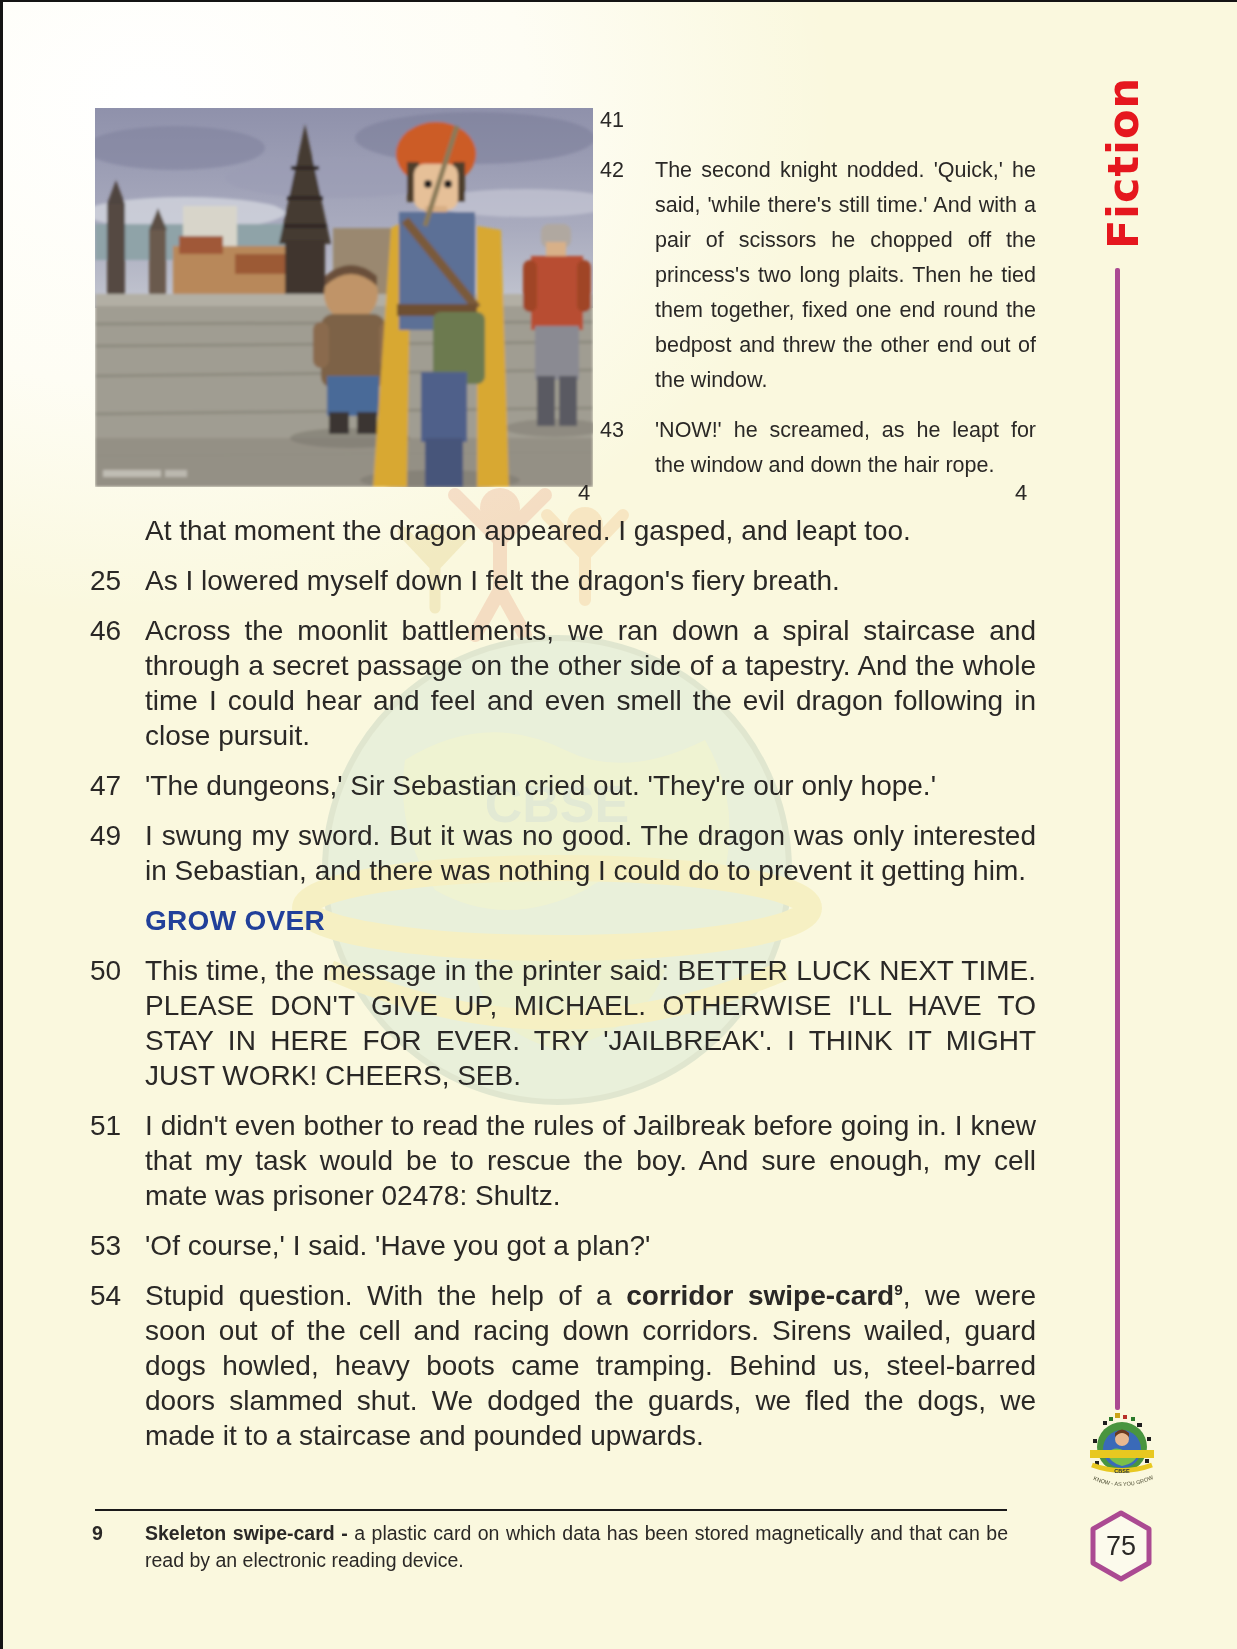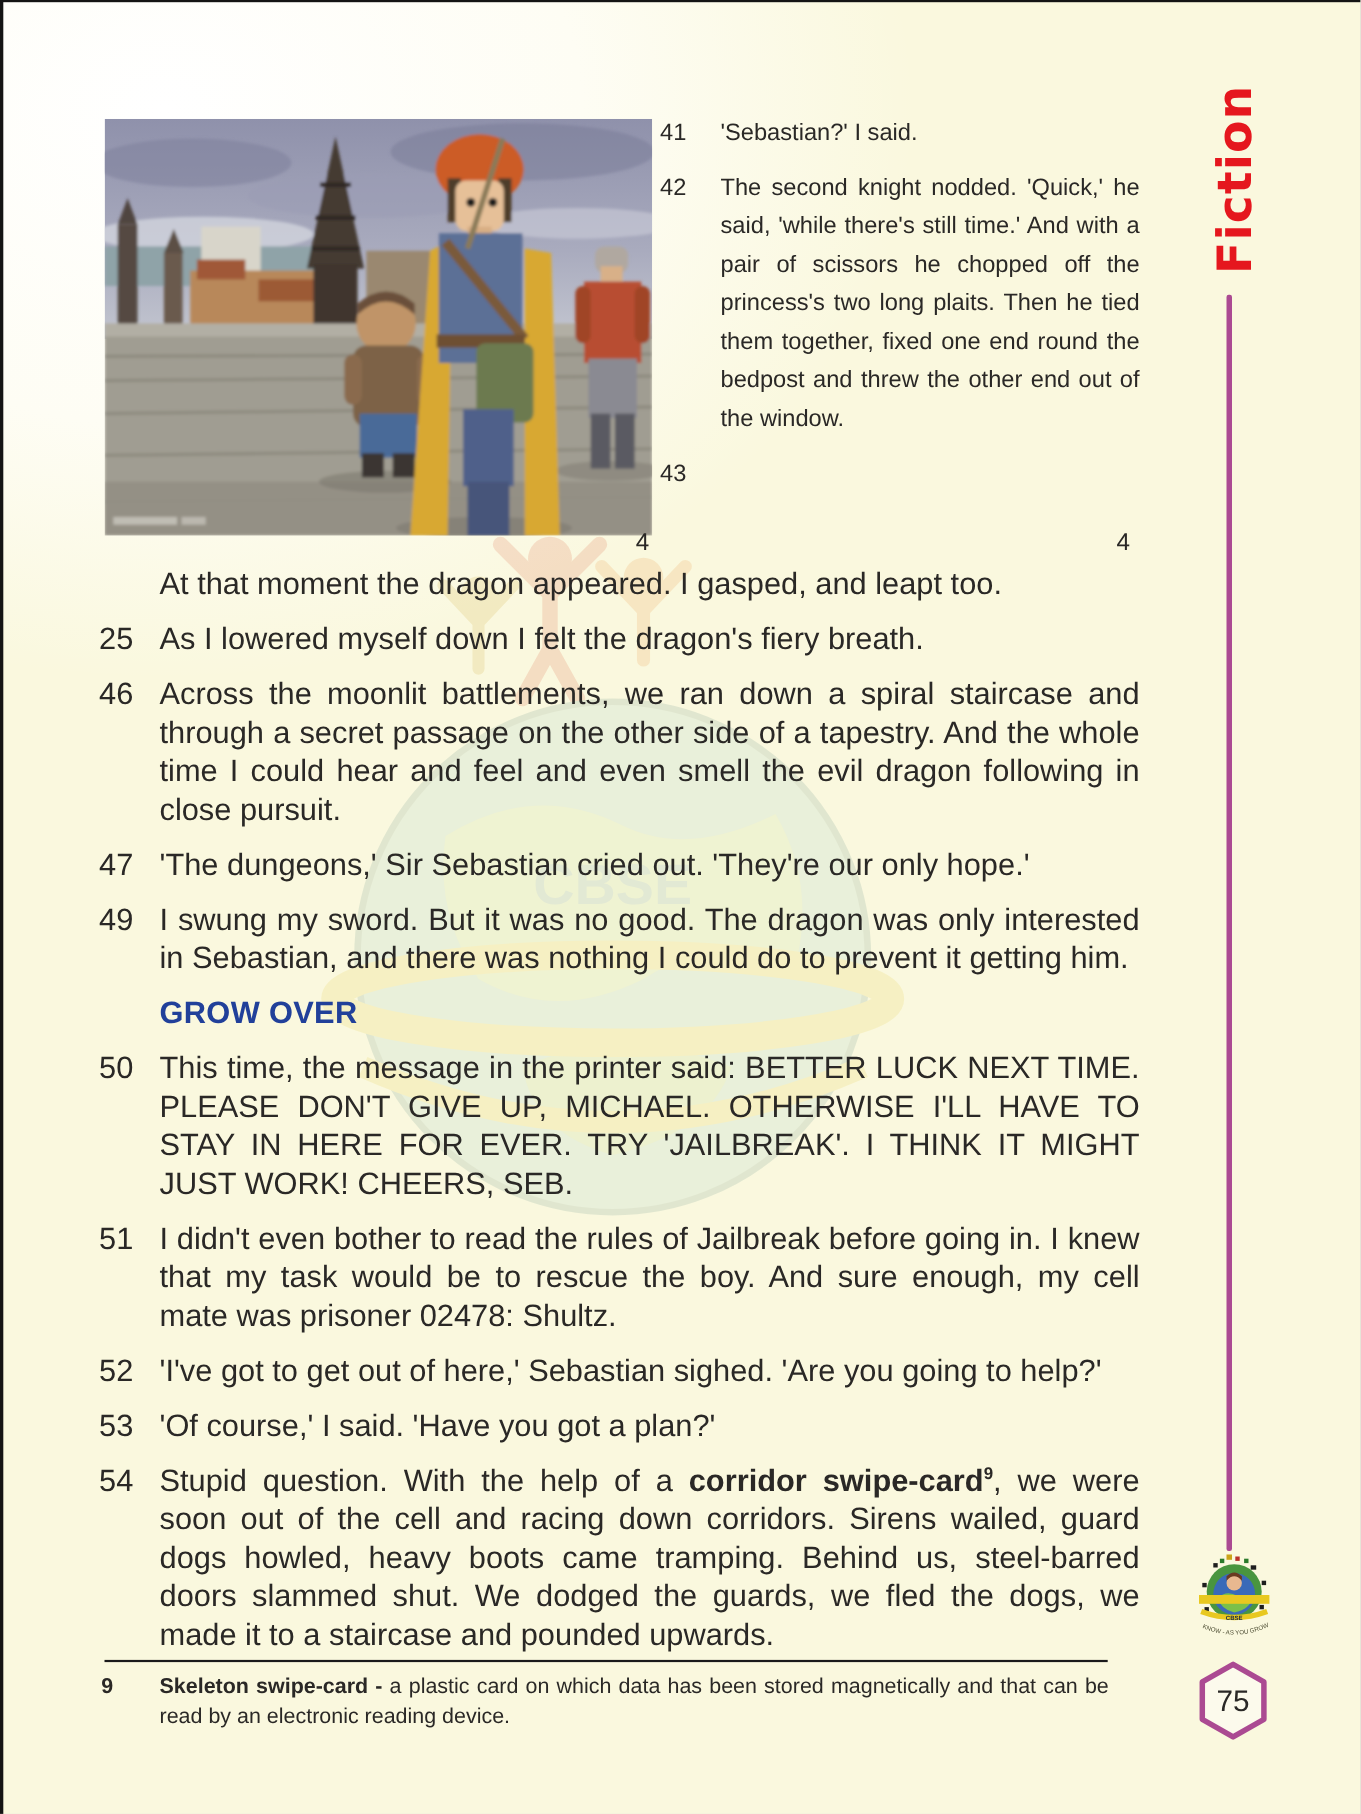--- a/index.html
+++ b/index.html
@@ -193,30 +193,30 @@
           <rect x="70" y="362" width="22" height="7" fill="#c8c6bd"></rect>
         </g>
       </g>
     </svg>
   </div>
 
   <div class="right-col">
 
       <div class="para">
         <div class="num">41</div>
-        <div class="txt"><span>'Sebastian?' I said.</span></div>
       </div>
 
       <div class="para">
         <div class="num">42</div>
         <div class="txt"><span>The second knight nodded. 'Quick,' he said, 'while there's still time.' And with a pair of scissors he chopped off the princess's two long plaits. Then he tied them together, fixed one end round the bedpost and threw the other end out of the window.</span></div>
       </div>
 
       <div class="para">
         <div class="num">43</div>
+        <div class="txt"><span>'NOW!' he screamed, as he leapt for the window and down the hair rope.</span></div>
       </div>
     </div>
 
   <span class="p44-digit d-left">4</span>
   <span class="p44-digit d-right">4</span>
 
   <div class="main-col">
 
       <div class="para">
         <div class="num"></div>
@@ -252,24 +252,20 @@
       <div class="para">
         <div class="num">50</div>
         <div class="txt"><span>This time, the message in the printer said: BETTER LUCK NEXT TIME. PLEASE DON'T GIVE UP, MICHAEL. OTHERWISE I'LL HAVE TO STAY IN HERE FOR EVER. TRY 'JAILBREAK'. I THINK IT MIGHT JUST WORK! CHEERS, SEB.</span></div>
       </div>
 
       <div class="para">
         <div class="num">51</div>
         <div class="txt"><span>I didn't even bother to read the rules of Jailbreak before going in. I knew that my task would be to rescue the boy. And sure enough, my cell mate was prisoner 02478: Shultz.</span></div>
       </div>
 
-      <div class="para">
-        <div class="num">52</div>
-        <div class="txt"><span>'I've got to get out of here,' Sebastian sighed. 'Are you going to help?'</span></div>
-      </div>
 
       <div class="para">
         <div class="num">53</div>
         <div class="txt"><span>'Of course,' I said. 'Have you got a plan?'</span></div>
       </div>
 
       <div class="para">
         <div class="num">54</div>
         <div class="txt"><span>Stupid question. With the help of a </span><b>corridor swipe-card</b><sup>9</sup><span>, we were soon out of the cell and racing down corridors. Sirens wailed, guard dogs howled, heavy boots came tramping. Behind us, steel-barred doors slammed shut. We dodged the guards, we fled the dogs, we made it to a staircase and pounded upwards.</span></div>
       </div>

